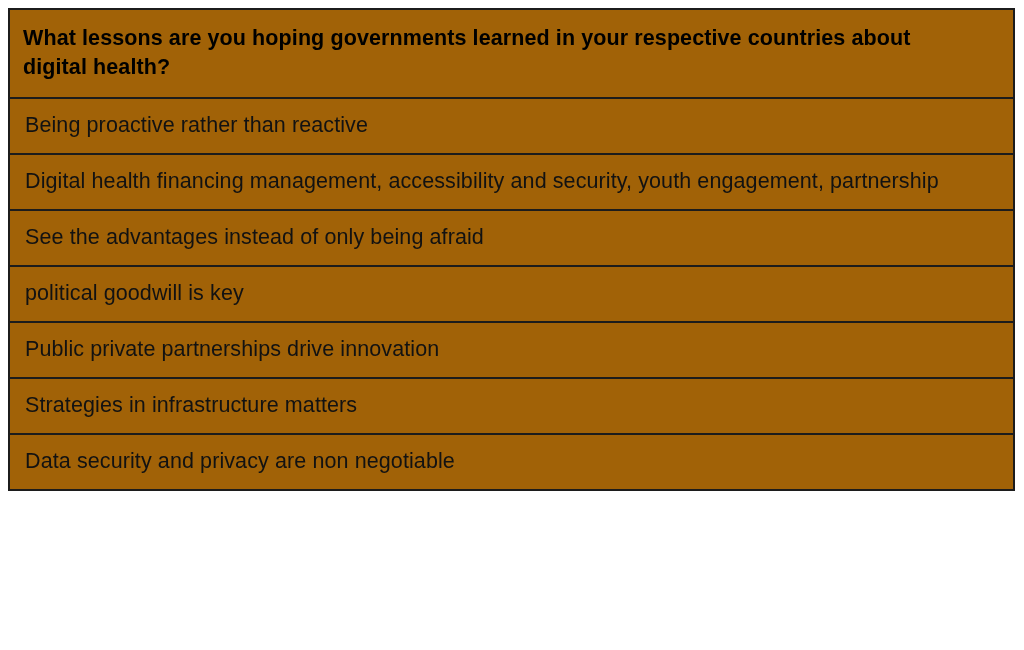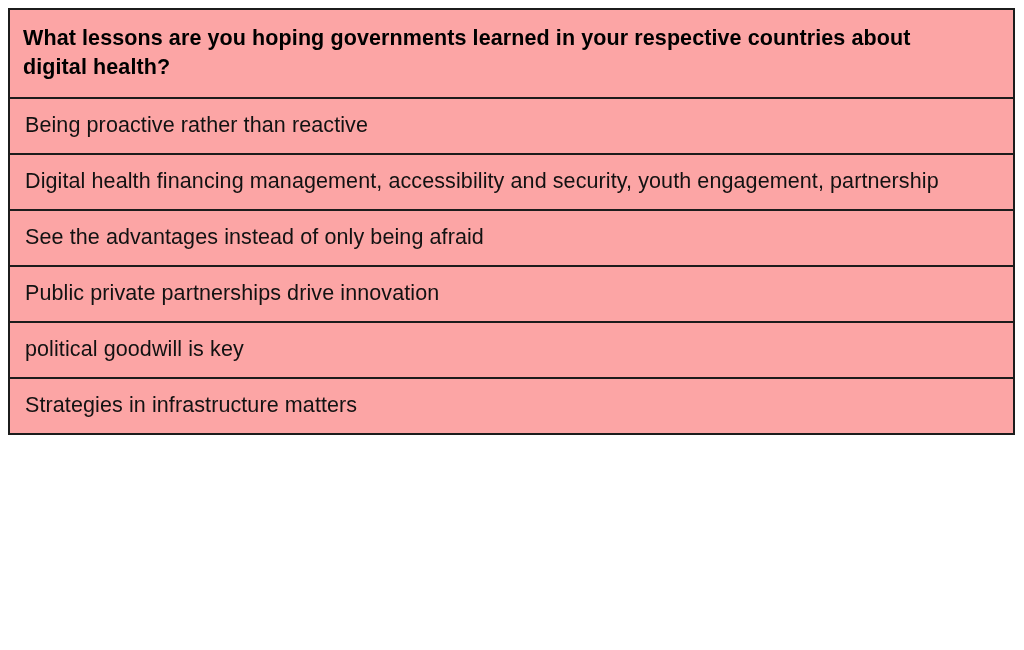--- a/index.html
+++ b/index.html
@@ -9,21 +9,21 @@
     background: #ffffff;
     font-family: "Liberation Sans", "DejaVu Sans", sans-serif;
     overflow: hidden;
   }
   .survey-table {
     position: absolute;
     left: 8px;
     top: 8px;
     width: 1007px;
     border: 2px solid #1c1c1c;
-    background: #fca5a5;
+    background: #a16207;
     display: flex;
     flex-direction: column;
   }
   .t-row {
     border-top: 2px solid #1c1c1c;
     padding: 12px 16px 13px 15px;
     font-size: 21.5px;
     line-height: 29px;
     color: #121212;
     letter-spacing: 0.1px;
@@ -37,16 +37,17 @@
 </style>
 </head>
 <body>
 
 <div class="survey-table">
   <div class="t-row header">What lessons are you hoping governments learned in your respective countries about digital health?</div>
 
   <div class="t-row">Being proactive rather than reactive</div>
   <div class="t-row">Digital health financing management, accessibility and security, youth engagement, partnership</div>
   <div class="t-row">See the advantages instead of only being afraid</div>
+  <div class="t-row">political goodwill is key</div>
   <div class="t-row">Public private partnerships drive innovation</div>
-  <div class="t-row">political goodwill is key</div>
   <div class="t-row">Strategies in infrastructure matters</div>
+  <div class="t-row">Data security and privacy are non negotiable</div>
 </div>
 
 </body></html>

